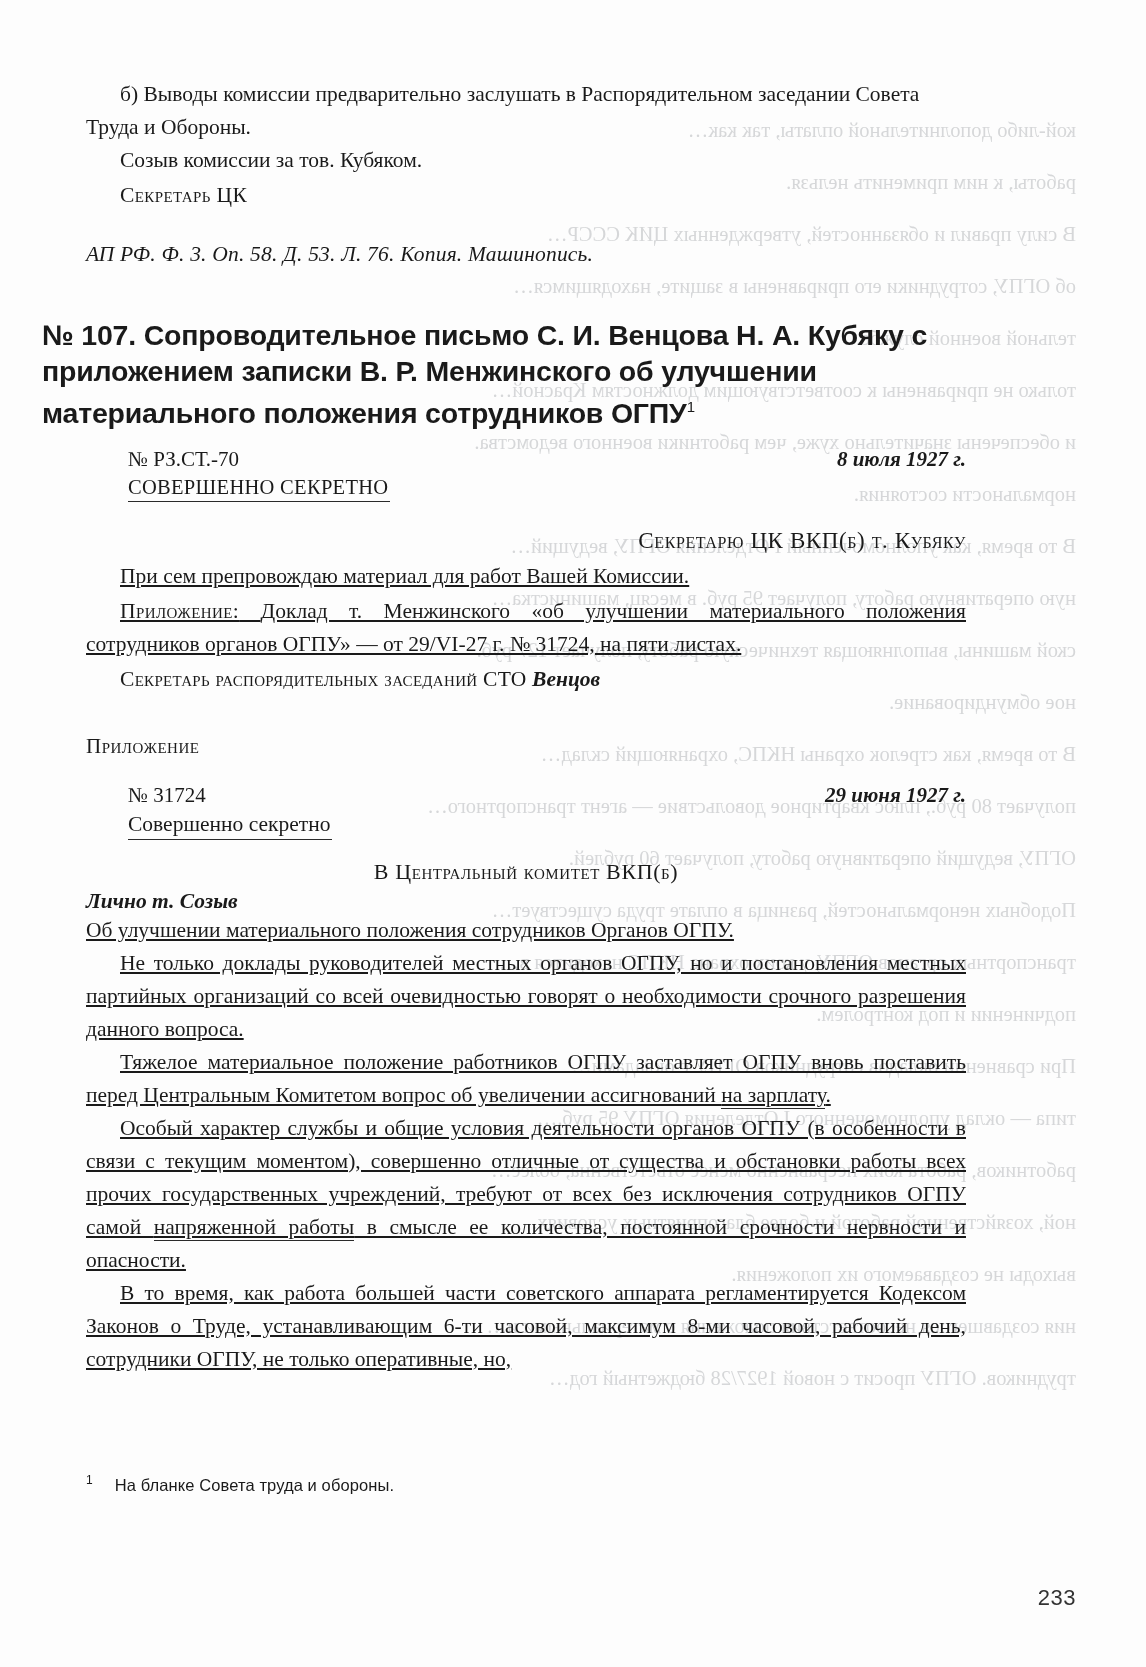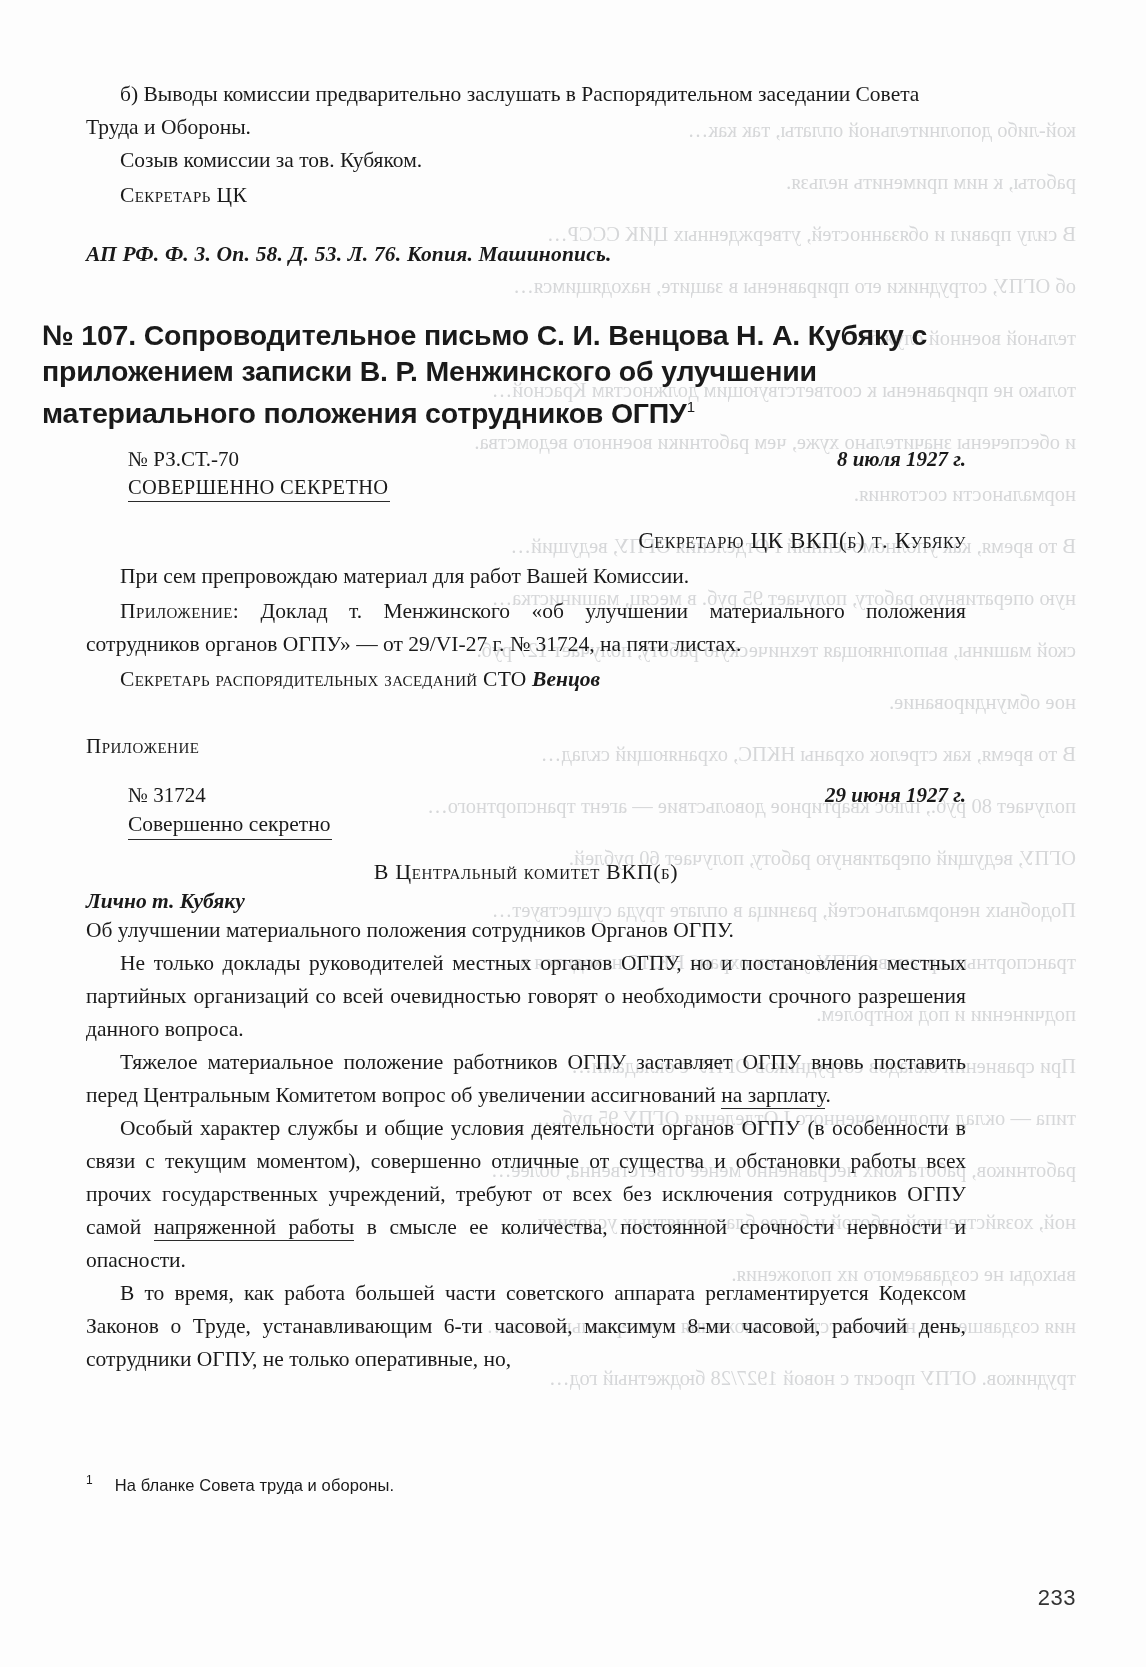--- a/index.html
+++ b/index.html
@@ -46,38 +46,39 @@
     width: 880px;
   }
 
   p { margin: 0; }
 
   .para {
     font-size: 21.5px;
     line-height: 33px;
     text-align: justify;
     text-indent: 34px;
+    text-decoration: underline;
   }
   .para.noindent { text-indent: 0; }
 
   .topblock p {
     font-size: 21.5px;
     line-height: 33px;
   }
   .topblock .l1 { text-indent: 34px; }
 
   .smallcaps {
     font-variant: small-caps;
     letter-spacing: .4px;
   }
 
   .archive-ref {
     margin-top: 26px;
     font-style: italic;
-    font-weight: bold;
+    font-weight: normal;
     font-size: 20px;
     letter-spacing: .2px;
   }
 
   h1.doc-title {
     font-family: "Liberation Sans", sans-serif;
     font-size: 28.5px;
     line-height: 36px;
     font-weight: bold;
     margin: 46px 0 0 -44px;
@@ -263,21 +264,21 @@
       <span class="num">№ 31724</span>
       <span class="date">29 июня 1927 г.</span>
     </div>
 
     <div>
       <span class="stamp lower">Совершенно секретно</span>
     </div>
 
     <p class="addressee2">В Центральный комитет ВКП(б)</p>
 
-    <p class="personal">Лично т. Кубяку</p>
+    <p class="personal">Лично т. Созыв</p>
 
     <p class="para noindent">Об улучшении материального положения сотрудников Органов ОГПУ.</p>
 
     <div id="attachment-body">
         <p class="para"><span>Не только доклады руководителей местных органов ОГПУ, но и постановления местных партийных организаций со всей очевидностью говорят о необходимости срочного разрешения данного вопроса.</span></p>
         <p class="para"><span>Тяжелое материальное положение работников ОГПУ заставляет ОГПУ вновь поставить перед Центральным Комитетом вопрос об увеличении ассигнований </span><span class="underline-solid">на зарплату</span><span>.</span></p>
         <p class="para"><span>Особый характер службы и общие условия деятельности органов ОГПУ (в особенности в связи с текущим моментом), совершенно отличные от существа и обстановки работы всех прочих государственных учреждений, требуют от всех без исключения сотрудников ОГПУ самой </span><span class="underline-solid">напряженной работы</span><span> в смысле ее количества, постоянной срочности нервности и опасности.</span></p>
         <p class="para"><span>В то время, как работа большей части советского аппарата регламентируется Кодексом Законов о Труде, устанавливающим 6-ти часовой, максимум 8-ми часовой, рабочий день, сотрудники ОГПУ, не только оперативные, но,</span></p>
       </div>
 

